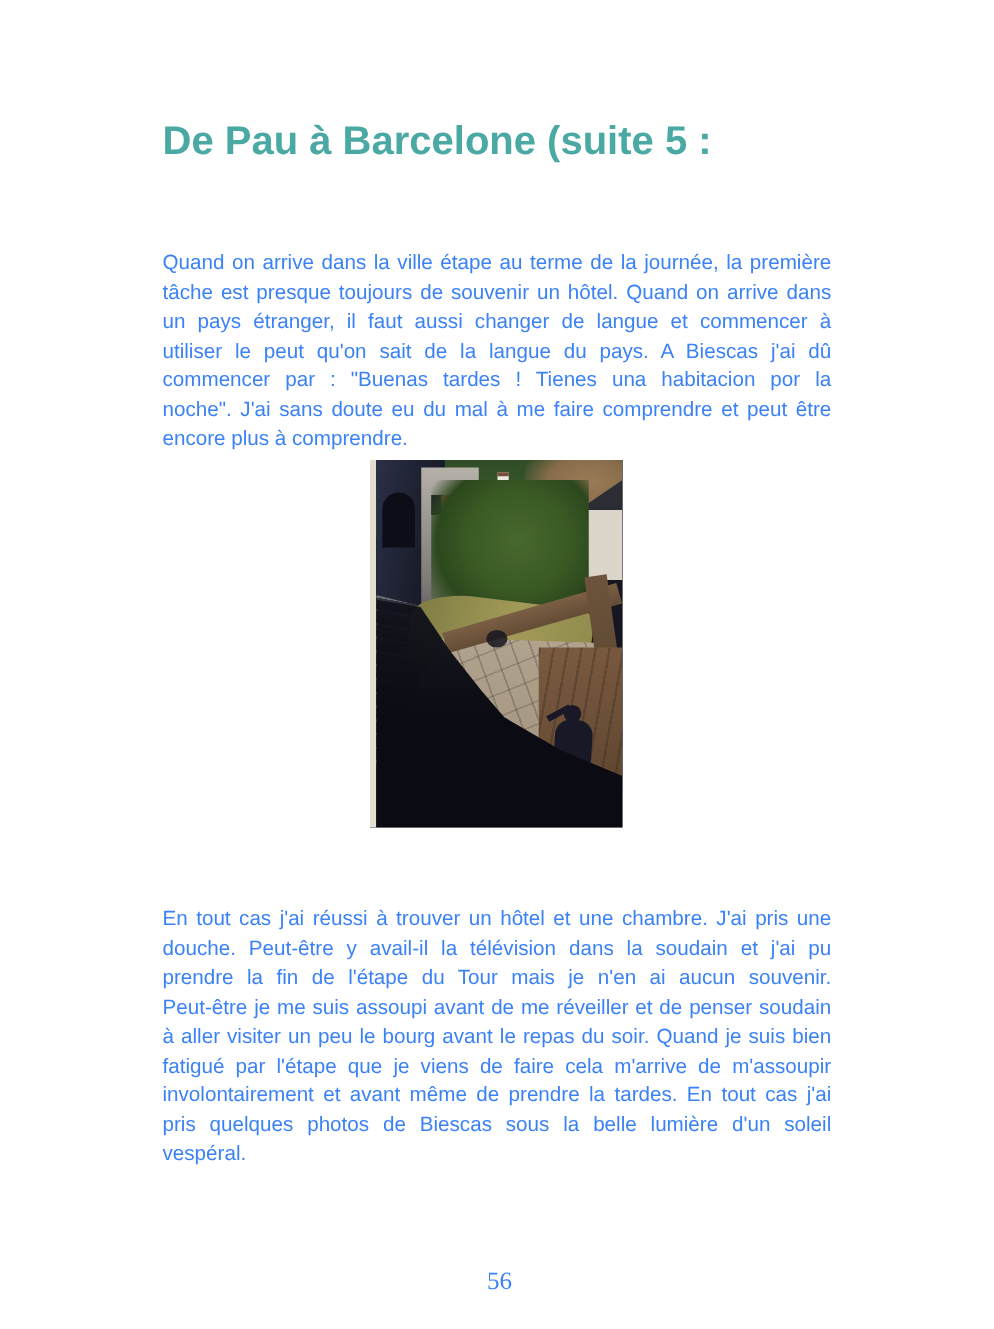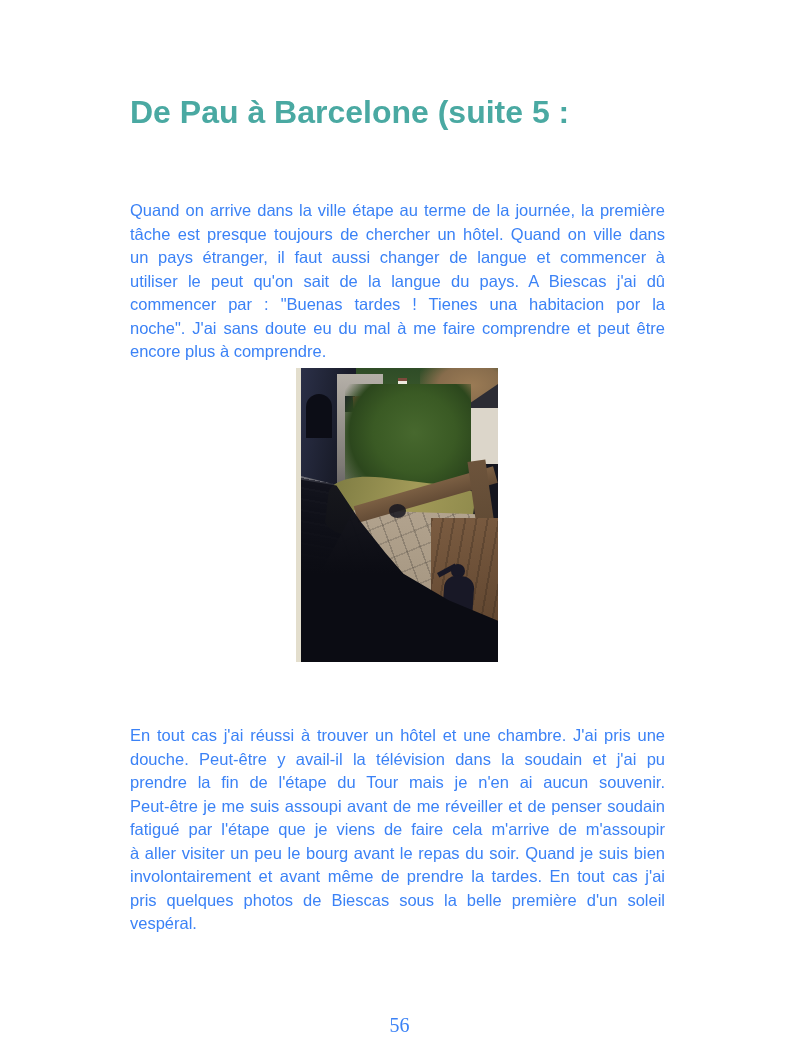--- a/index.html
+++ b/index.html
@@ -76,21 +76,21 @@
 <body>
 
 <div class="page">
 
   <div class="heading">
     <div>De Pau à Barcelone (suite 5 :</div>
   </div>
 
   <div class="para p1">
     <div class="jline">Quand on arrive dans la ville étape au terme de la journée, la première</div>
-    <div class="jline">tâche est presque toujours de chercher un hôtel. Quand on ville dans</div>
+    <div class="jline">tâche est presque toujours de souvenir un hôtel. Quand on arrive dans</div>
     <div class="jline">un pays étranger, il faut aussi changer de langue et commencer à</div>
     <div class="jline">utiliser le peut qu'on sait de la langue du pays. A Biescas j'ai dû</div>
     <div class="jline">commencer par : "Buenas tardes ! Tienes una habitacion por la</div>
     <div class="jline">noche". J'ai sans doute eu du mal à me faire comprendre et peut être</div>
     <div class="jline last">encore plus à comprendre.</div>
   </div>
 
   <div class="photo">
     <div class="photo-edge"></div>
     <div class="scene">
@@ -121,22 +121,22 @@
       <div class="sil-body"></div>
       <div class="wedge"></div>
     </div>
   </div>
 
   <div class="para p2">
     <div class="jline">En tout cas j'ai réussi à trouver un hôtel et une chambre. J'ai pris une</div>
     <div class="jline">douche. Peut-être y avail-il la télévision dans la soudain et j'ai pu</div>
     <div class="jline">prendre la fin de l'étape du Tour mais je n'en ai aucun souvenir.</div>
     <div class="jline">Peut-être je me suis assoupi avant de me réveiller et de penser soudain</div>
+    <div class="jline">à aller visiter un peu le bourg avant le repas du soir. Quand je suis bien</div>
     <div class="jline">fatigué par l'étape que je viens de faire cela m'arrive de m'assoupir</div>
-    <div class="jline">à aller visiter un peu le bourg avant le repas du soir. Quand je suis bien</div>
     <div class="jline">involontairement et avant même de prendre la tardes. En tout cas j'ai</div>
-    <div class="jline">pris quelques photos de Biescas sous la belle première d'un soleil</div>
+    <div class="jline">pris quelques photos de Biescas sous la belle lumière d'un soleil</div>
     <div class="jline last">vespéral.</div>
   </div>
 
   <div class="page-number">56</div>
 
 </div>
 
 </body></html>

